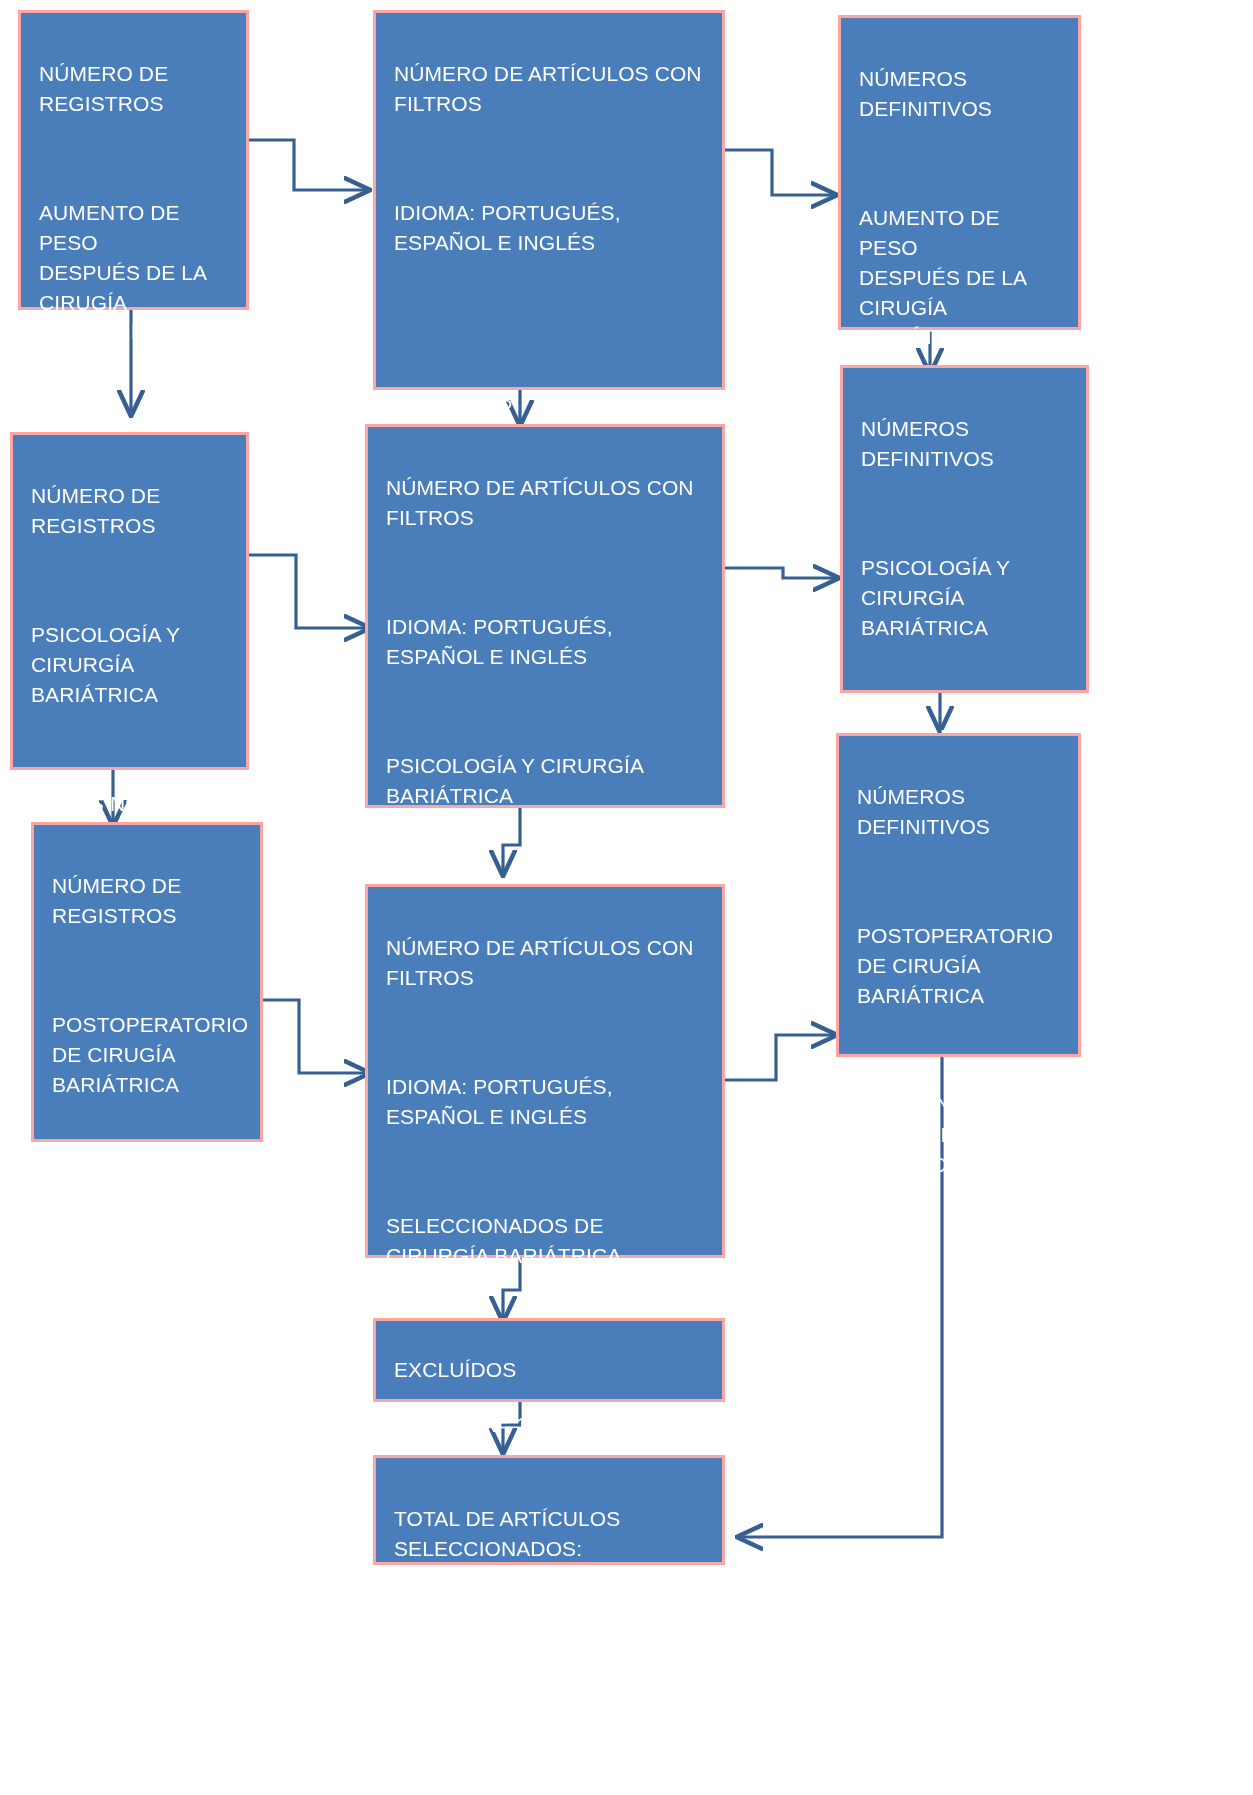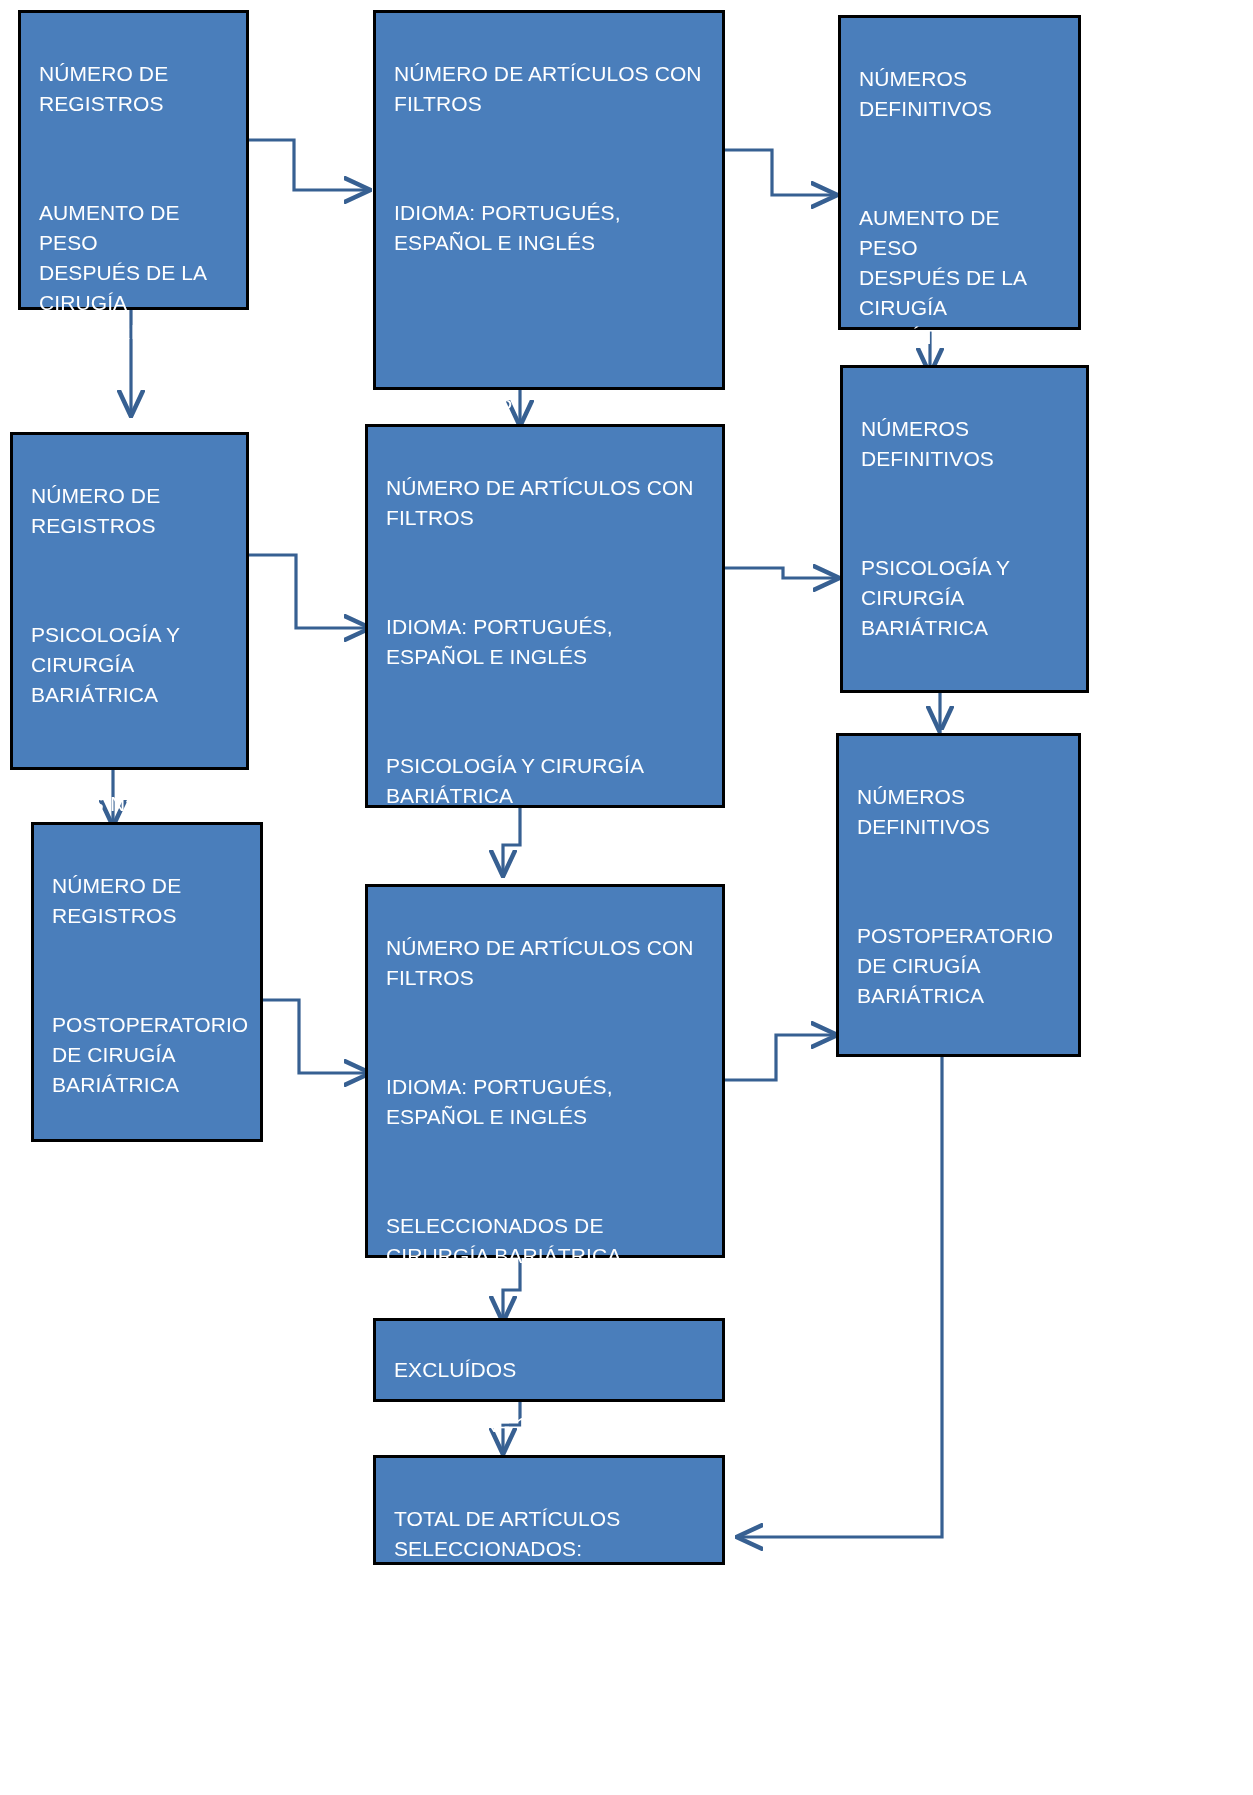--- a/index.html
+++ b/index.html
@@ -13,21 +13,21 @@
   #canvas {
     position: relative;
     width: 1253px;
     height: 1795px;
     background: #ffffff;
     overflow: hidden;
   }
   .node {
     position: absolute;
     background: #4a7ebb;
-    border: 3px solid #000000;
+    border: 3px solid #fca5a5;
     box-sizing: border-box;
     color: #ffffff;
     font-size: 21px;
     line-height: 1.42;
     padding: 16px 18px 10px 18px;
     white-space: pre-line;
     letter-spacing: 0.1px;
   }
   .node .line {
     display: block;
@@ -199,20 +199,23 @@
   </div>
 
   <div class="node" style="left:836px; top:733px; width:245px; height:324px;">
     <span class="line">NÚMEROS
 DEFINITIVOS</span>
     <span class="spacer"></span>
     <span class="line">POSTOPERATORIO
 DE CIRUGÍA
 BARIÁTRICA</span>
     <span class="spacer"></span>
+    <span class="line">LILACS N= 1
+SCIELO N= 1
+PUBMED N= 7</span>
   </div>
 
   <div class="node" style="left:373px; top:1318px; width:352px; height:84px; padding-top:4px;">
     <span class="line">EXCLUÍDOS</span>
     <span class="line">N= 761</span>
   </div>
 
   <div class="node" style="left:373px; top:1455px; width:352px; height:110px; ">
     <span class="line">TOTAL DE ARTÍCULOS
 SELECCIONADOS:</span>

